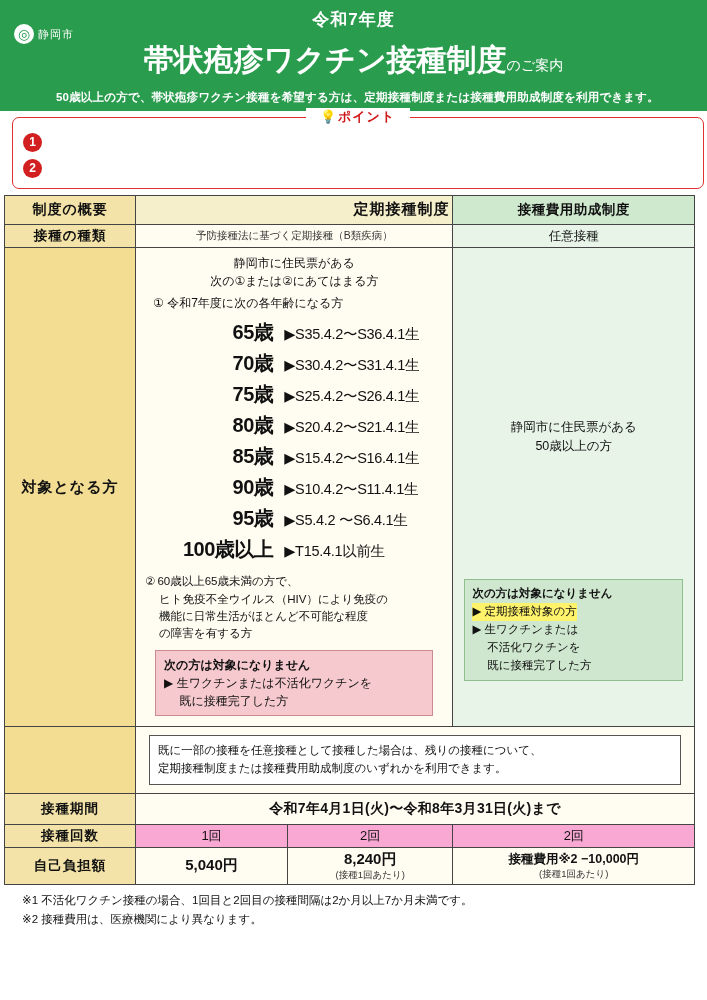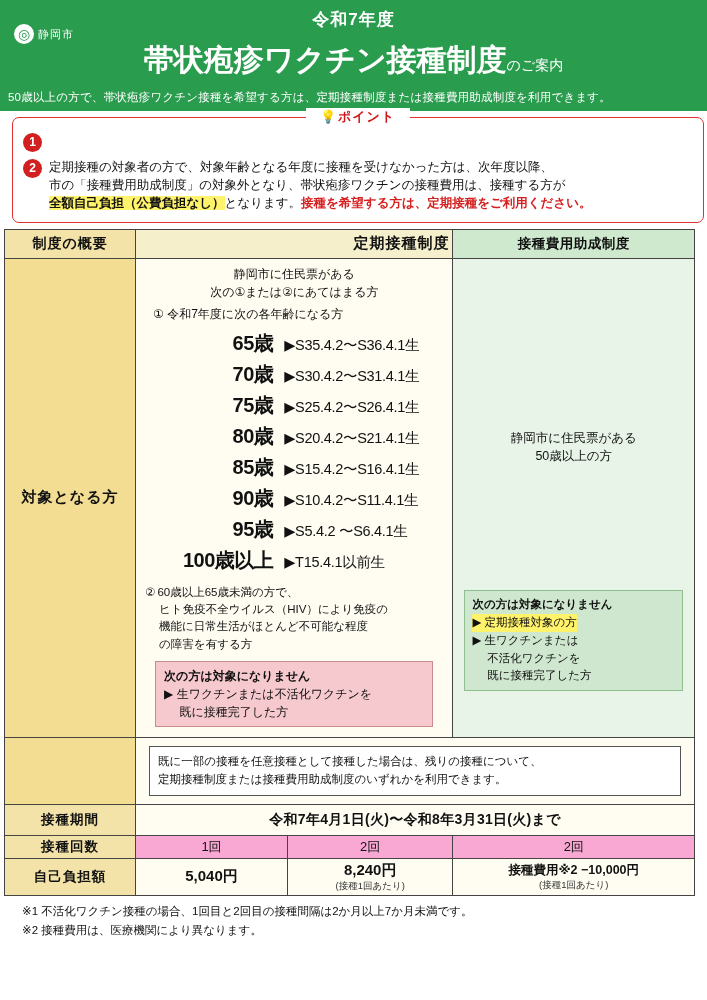--- a/index.html
+++ b/index.html
@@ -69,23 +69,24 @@
   }
   .main-title .suffix {
     font-size: 14px;
     font-weight: normal;
     letter-spacing: 0;
   }
   .header-note {
     background: #2a9c4e;
     color: #ffffff;
     font-size: 11.5px;
-    text-align: left;
+    text-align: center;
     padding: 4px 0 6px 8px;
     letter-spacing: 0.2px;
+    font-weight: bold;
   }
 
   
   .points-wrap {
     padding: 6px 3px 4px 12px;
   }
   .points-box {
     border: 1.5px solid #e03030;
     border-radius: 7px;
     padding: 8px 10px 10px 10px;
@@ -334,44 +335,44 @@
   <div class="points-wrap">
     <div class="points-box">
       <div class="points-title">
         <span class="bulb">💡</span><span>ポイント</span>
       </div>
       <div class="point-row">
         <span class="pt-num">1</span>
       </div>
       <div class="point-row">
         <span class="pt-num">2</span>
-        <span class="pt-text">
-          <span>定期接種の対象者の方で、対象年齢となる年度に接種を受けなかった方は、次年度以降、</span><br>
-          <span>市の「接種費用助成制度」の対象外となり、帯状疱疹ワクチンの接種費用は、接種する方が</span><br>
-          <span class="hl-y bold">全額自己負担（公費負担なし）</span><span>となります。</span><span class="red bold">接種を希望する方は、定期接種をご利用ください。</span>
-        </span>
       </div>
     </div>
   </div>
 
   <div class="tbl-wrap">
     <table class="main">
       <colgroup>
         <col style="width:19%">
         <col style="width:22%">
         <col style="width:24%">
         <col style="width:35%">
       </colgroup>
       <tbody>
           <tr>
         <td class="hdr-left">制度の概要</td>
         <td class="hdr-mid" colspan="2">定期接種制度</td>
         <td class="hdr-right">接種費用助成制度</td>
       </tr>
 
+      <tr>
+        <td class="row-label">接種の種類</td>
+        <td class="cell-mid small-note" colspan="2">予防接種法に基づく定期接種（B類疾病）</td>
+        <td class="cell-right">任意接種</td>
+      </tr>
 
       <tr>
         <td class="row-label tall">対象となる方</td>
         <td class="cell-mid" colspan="2">
           <div class="target-inner">
             <div>静岡市に住民票がある</div>
             <div>次の①または②にあてはまる方</div>
             <div style="text-align:left; margin-left:8px; margin-top:4px;">① 令和7年度に次の各年齢になる方</div>
             <div class="age-list">
               <div class="age-row">

